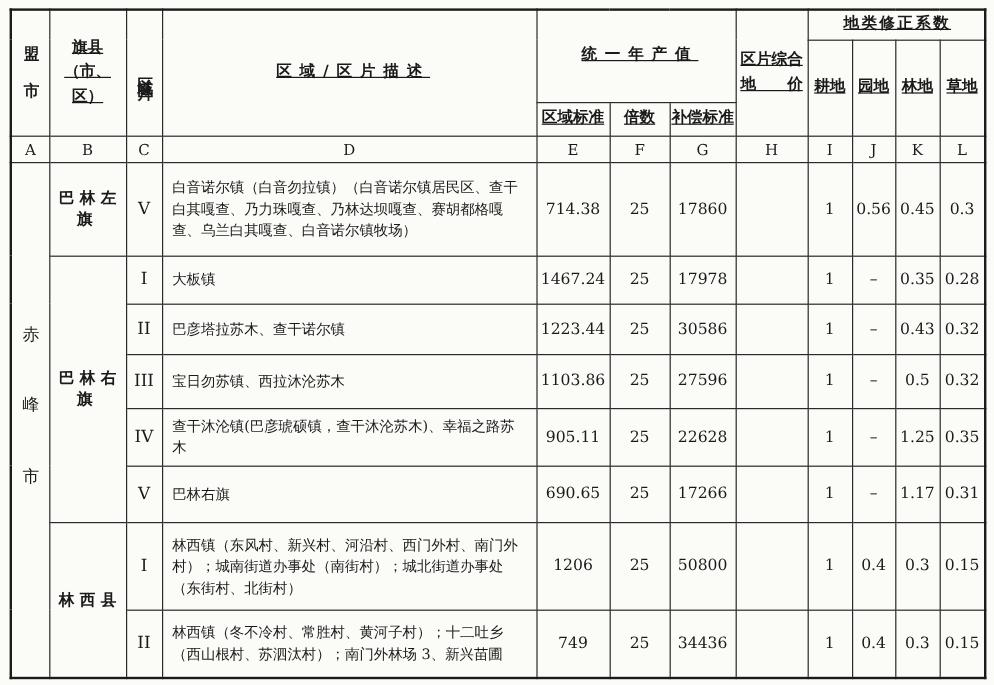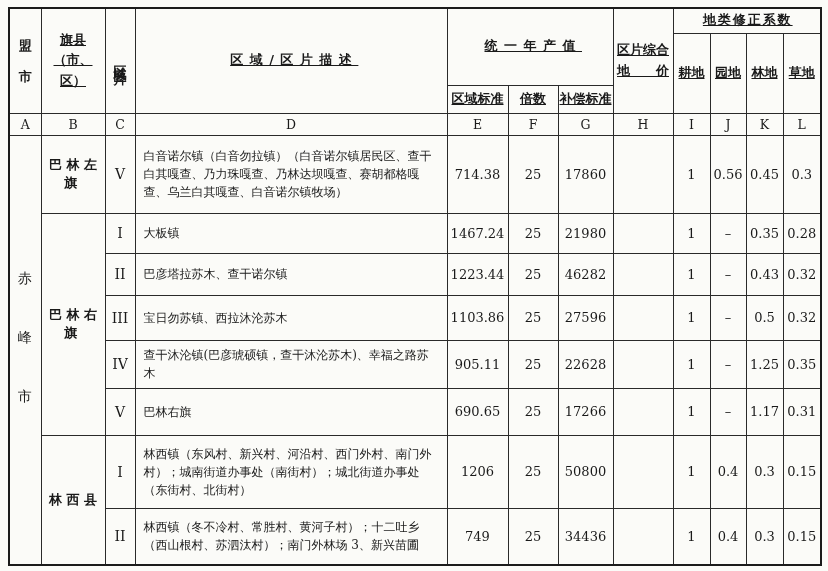--- a/index.html
+++ b/index.html
@@ -139,33 +139,33 @@
     <td class="num">0.45</td>
     <td class="num">0.3</td>
   </tr>
 
   <tr style="height:40px">
     <td class="banner" rowspan="5">巴林右旗</td>
     <td class="zone">I</td>
     <td class="desc">大板镇</td>
     <td class="num">1467.24</td>
     <td class="num">25</td>
-    <td class="num">21980</td>
+    <td class="num">17978</td>
     <td class="num"></td>
     <td class="num">1</td>
     <td class="num">–</td>
     <td class="num">0.35</td>
     <td class="num">0.28</td>
   </tr>
   <tr style="height:42px">
     <td class="zone">II</td>
     <td class="desc">巴彦塔拉苏木、查干诺尔镇</td>
     <td class="num">1223.44</td>
     <td class="num">25</td>
-    <td class="num">46282</td>
+    <td class="num">30586</td>
     <td class="num"></td>
     <td class="num">1</td>
     <td class="num">–</td>
     <td class="num">0.43</td>
     <td class="num">0.32</td>
   </tr>
   <tr style="height:45px">
     <td class="zone">III</td>
     <td class="desc">宝日勿苏镇、西拉沐沦苏木</td>
     <td class="num">1103.86</td>

